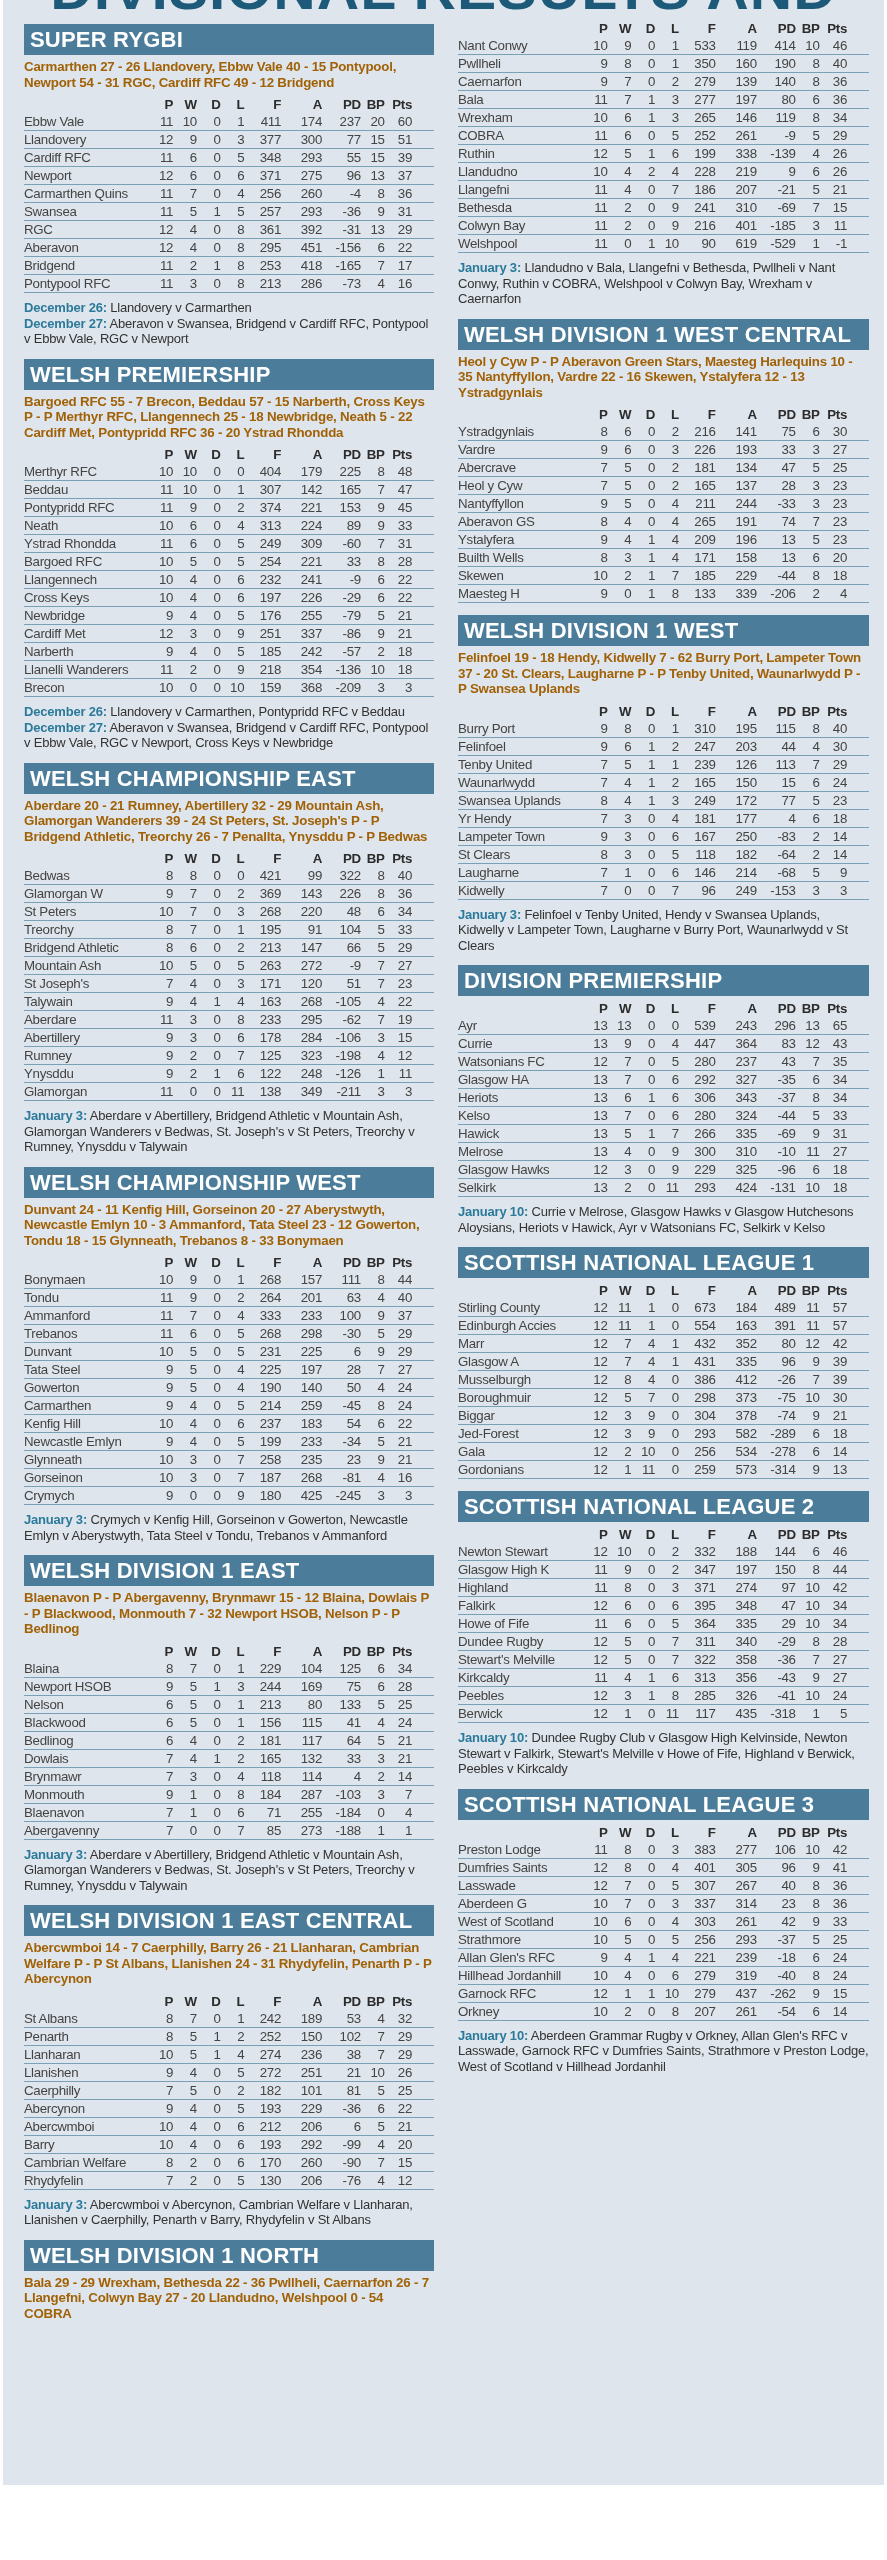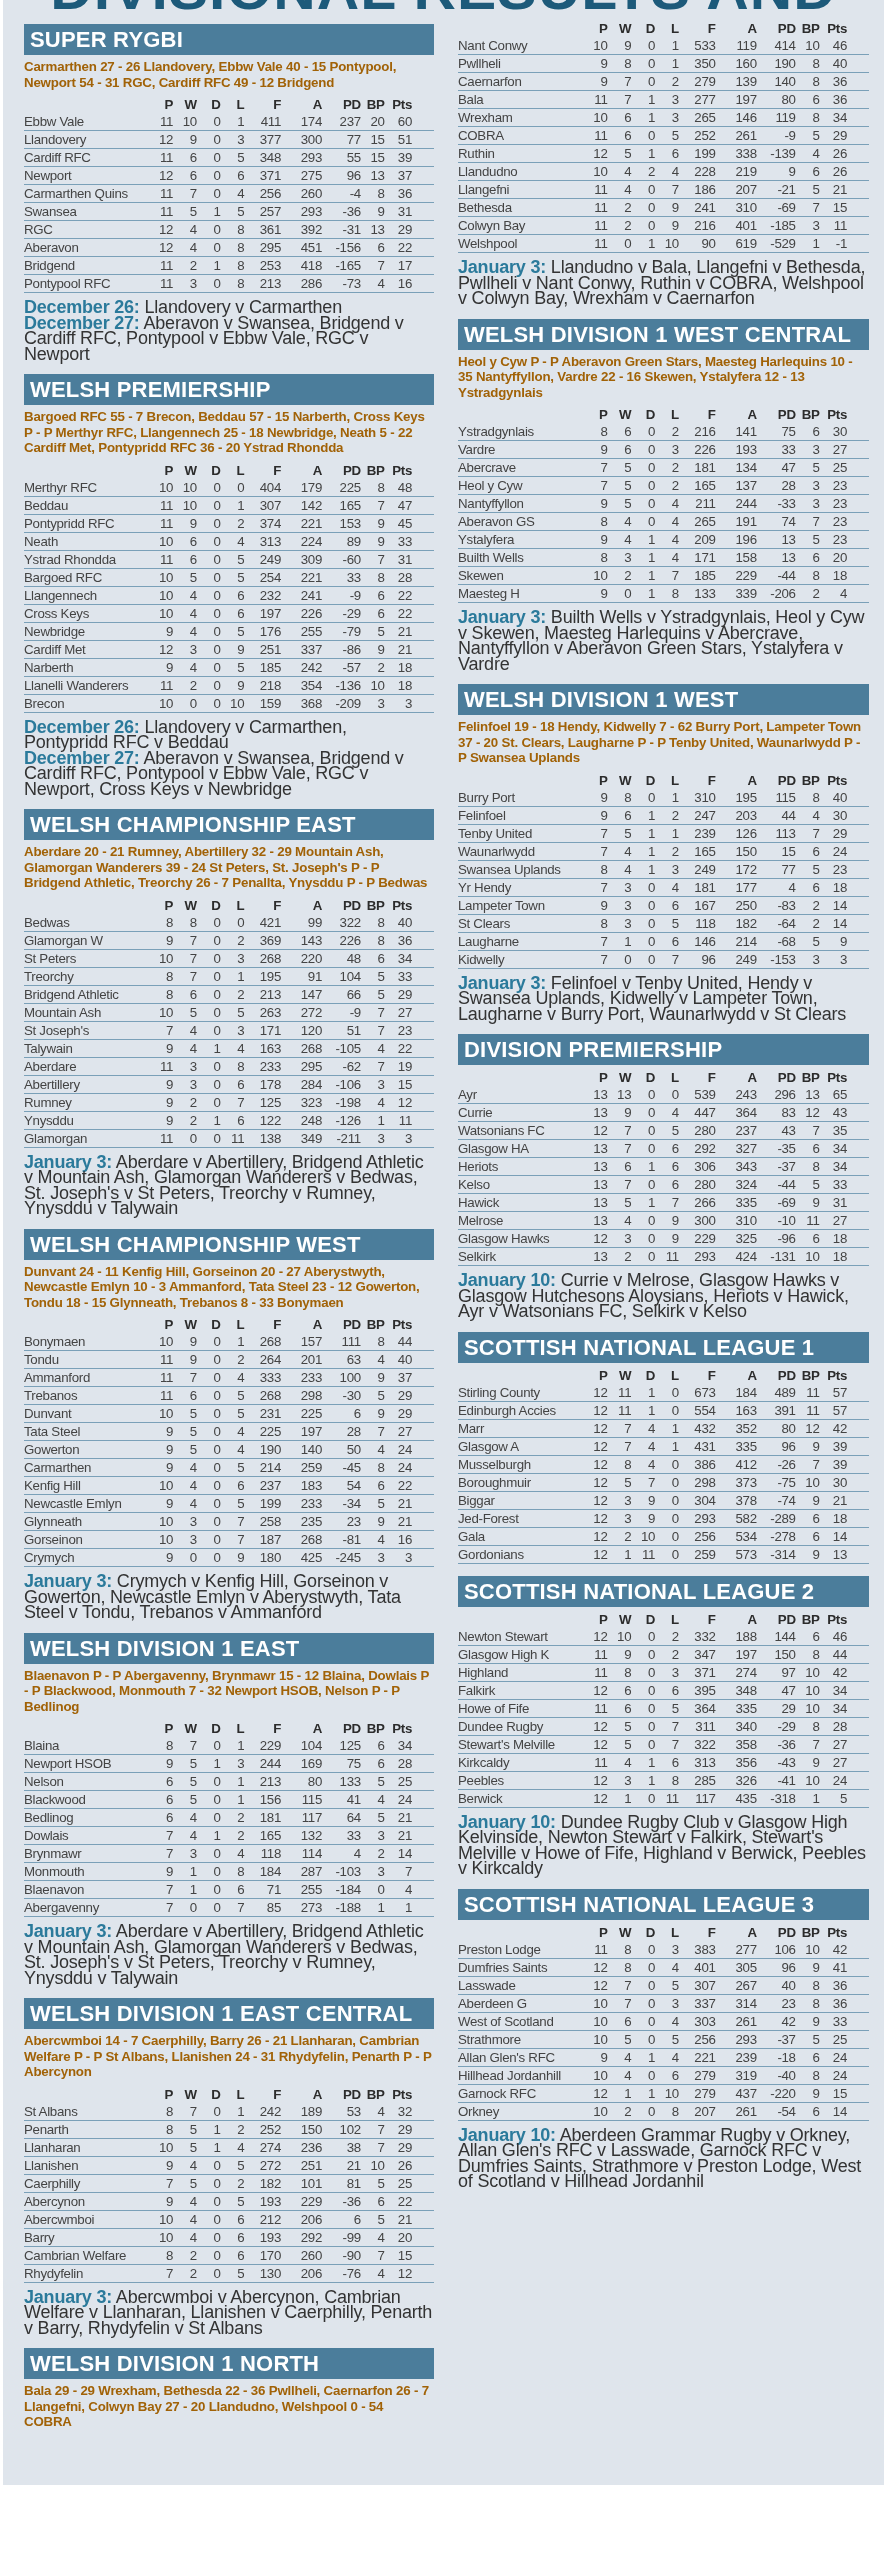--- a/index.html
+++ b/index.html
@@ -19,21 +19,21 @@
          padding: 3px 6px 2px 6px; height: 26px; line-height: 26px; letter-spacing: 0.2px;
          margin-bottom: 4px; white-space: nowrap; overflow: hidden; }
   .results { font-weight: bold; font-size: 13.3px; line-height: 15.5px; color: #a16207;
              margin: 4px 0 6px 0; letter-spacing: -0.2px; }
   table.lt { border-collapse: collapse; width: 100%; font-size: 13.3px; letter-spacing: -0.3px; }
   table.lt th { font-weight: bold; text-align: right; padding: 0 2px; height: 17px; color: #2c2c2c; }
   table.lt th.team { text-align: left; }
   table.lt td { text-align: right; padding: 0 2px; height: 17px; color: #444; border-bottom: 1.5px solid #7aa0b8; }
   table.lt td.team { text-align: left; padding-left: 0; white-space: nowrap; color: #444; }
   table.lt td:last-child, table.lt th:last-child { padding-right: 22px; }
-  .fixtures { font-size: 18px; line-height: 15.5px; color: #333; margin-top: 7px; letter-spacing: -0.2px; }
+  .fixtures { font-size: 13px; line-height: 15.5px; color: #333; margin-top: 7px; letter-spacing: -0.2px; }
   .fixtures .date { color: #2b7a9b; font-weight: bold; }
   .c-team { width: 118px; } .c-p { width: 22px; } .c-w { width: 22px; } .c-d { width: 22px; }
   .c-l { width: 22px; } .c-f { width: 34px; } .c-a { width: 38px; } .c-pd { width: 36px; }
   .c-bp { width: 22px; } .c-pts { width: 40px; }
 </style>
 </head>
 <body>
 
 <div class="panel">
   <div class="masthead">DIVISIONAL RESULTS AND FIXTURES</div>
@@ -1421,23 +1421,20 @@
               <td>1</td>
               <td>8</td>
               <td>133</td>
               <td>339</td>
               <td>-206</td>
               <td>2</td>
               <td>4</td>
             </tr>
           </tbody>
         </table>
-        <div class="fixtures">
-          <div><span class="date">January 3:</span><span> Builth Wells v Ystradgynlais, Heol y Cyw v Skewen, Maesteg Harlequins v Abercrave, Nantyffyllon v Aberavon Green Stars, Ystalyfera v Vardre</span></div>
-        </div>
       </div>
       <div class="section">
         <div class="bar">WELSH DIVISION 1 WEST</div>
         <div class="results">Felinfoel 19 - 18 Hendy, Kidwelly 7 - 62 Burry Port, Lampeter Town 37 - 20 St. Clears, Laugharne P - P Tenby United, Waunarlwydd P - P Swansea Uplands</div>
         <table class="lt">
           <colgroup>
             <col class="c-team">
             <col class="c-p">
             <col class="c-w">
             <col class="c-d">
@@ -2181,21 +2178,21 @@
               <td>24</td>
             </tr>
             <tr>
               <td class="team">Garnock RFC</td>
               <td>12</td>
               <td>1</td>
               <td>1</td>
               <td>10</td>
               <td>279</td>
               <td>437</td>
-              <td>-220</td>
+              <td>-262</td>
               <td>9</td>
               <td>15</td>
             </tr>
             <tr>
               <td class="team">Orkney</td>
               <td>10</td>
               <td>2</td>
               <td>0</td>
               <td>8</td>
               <td>207</td>

